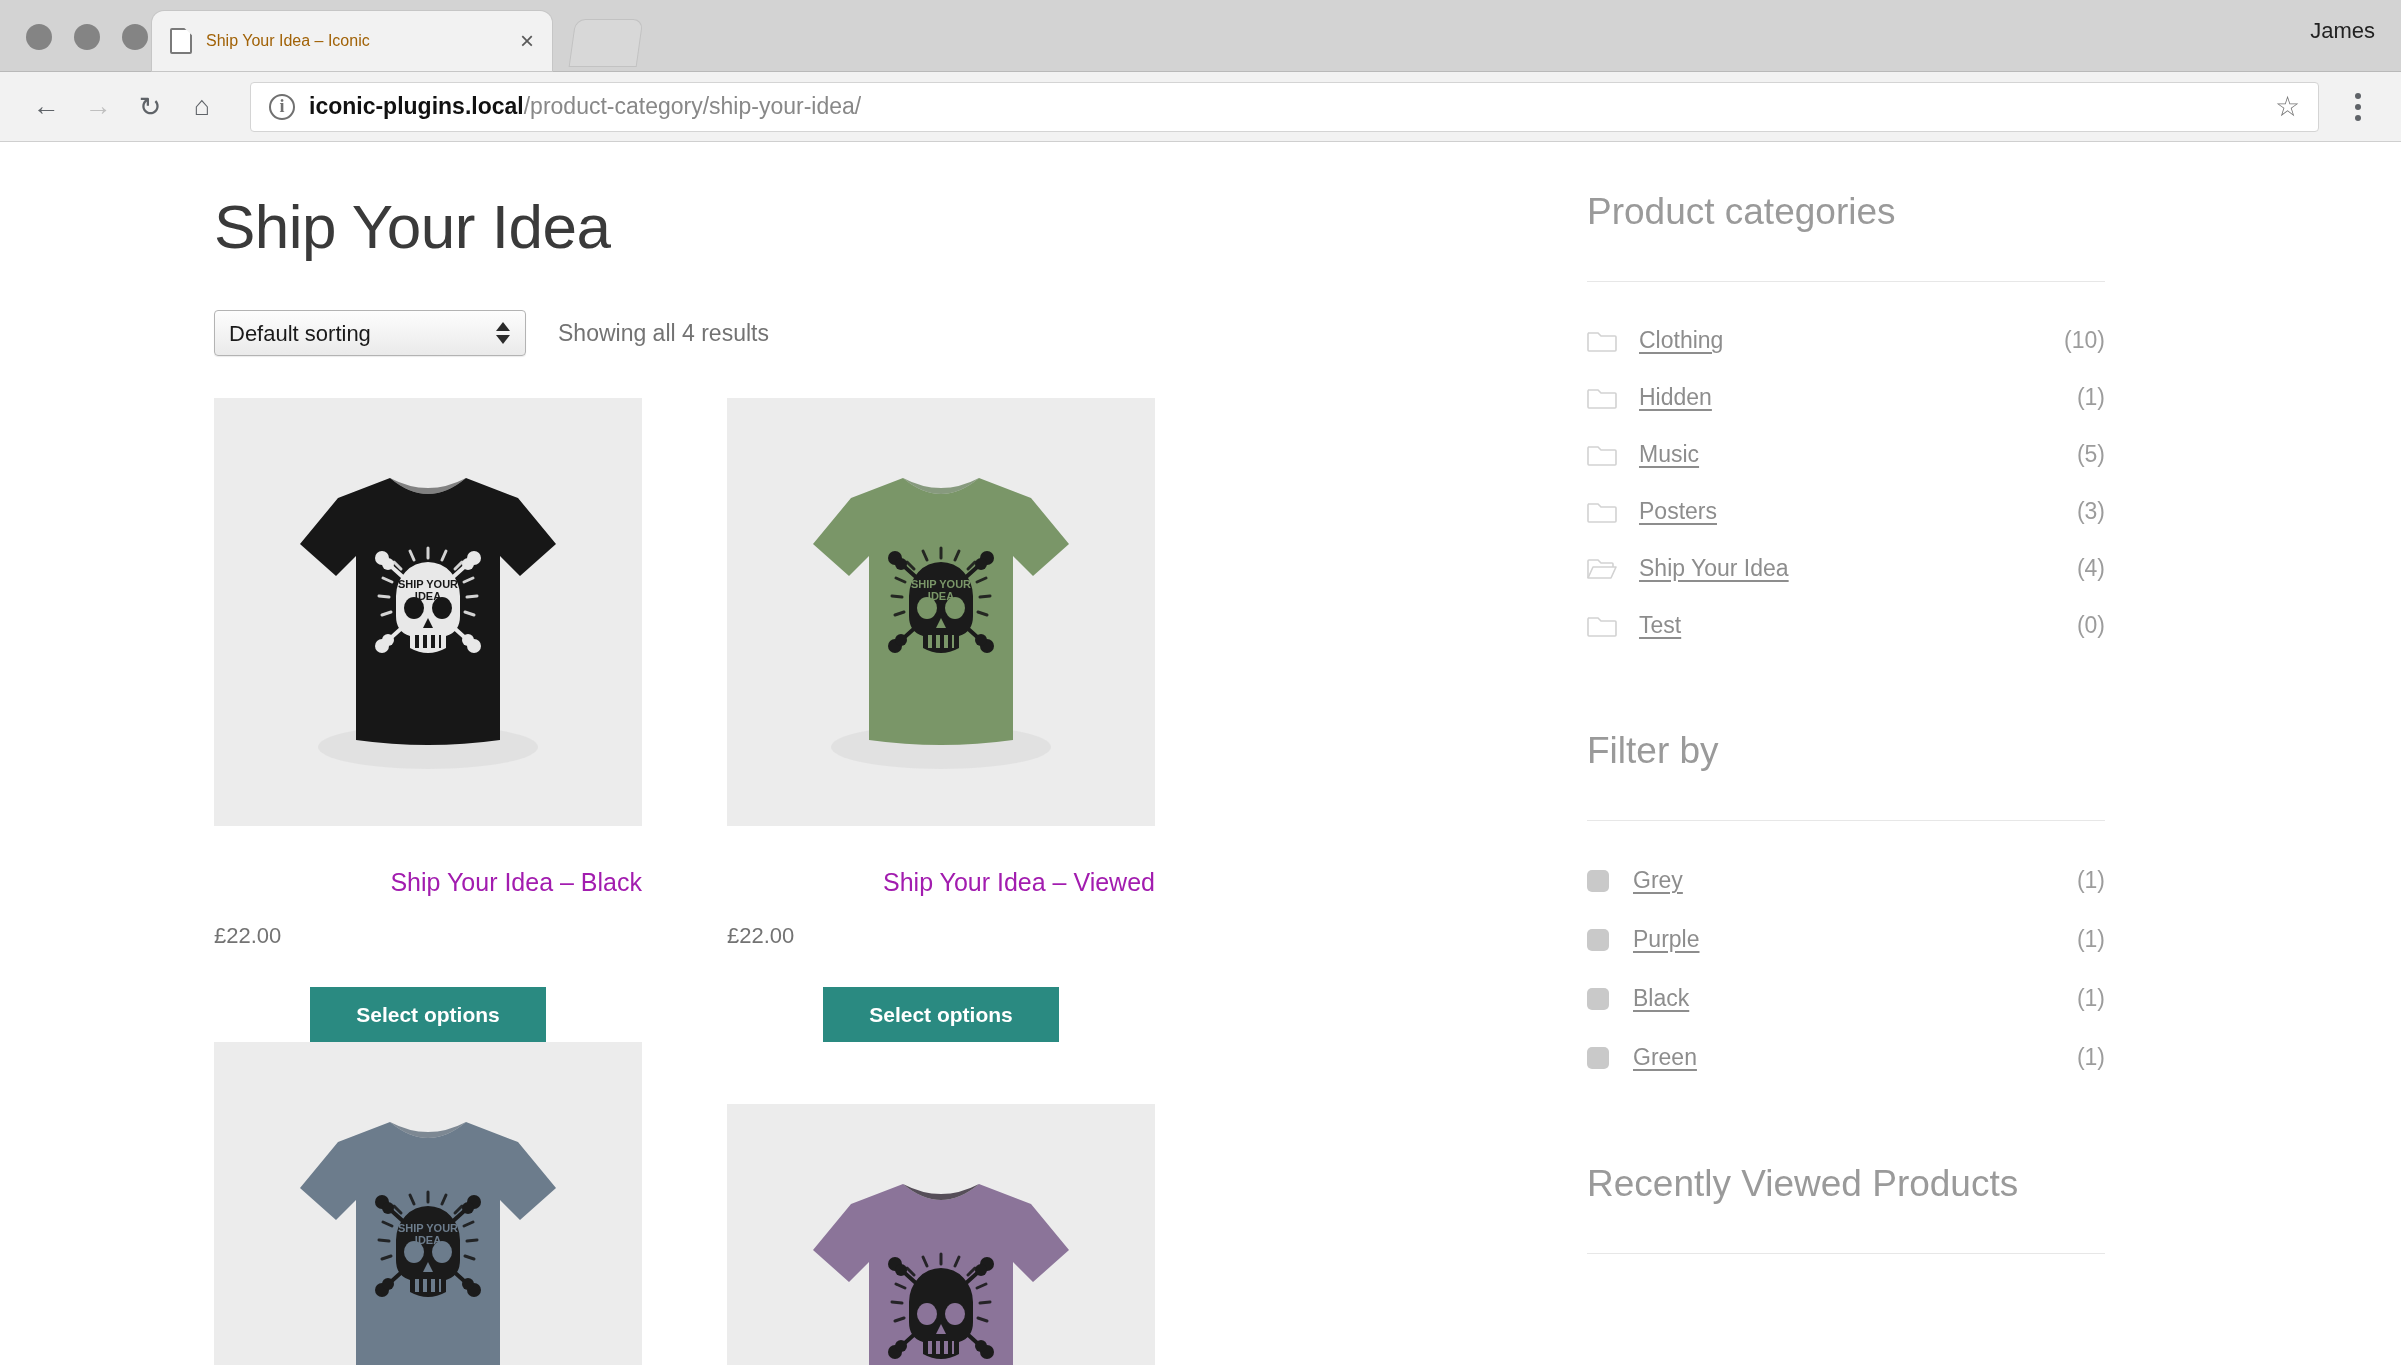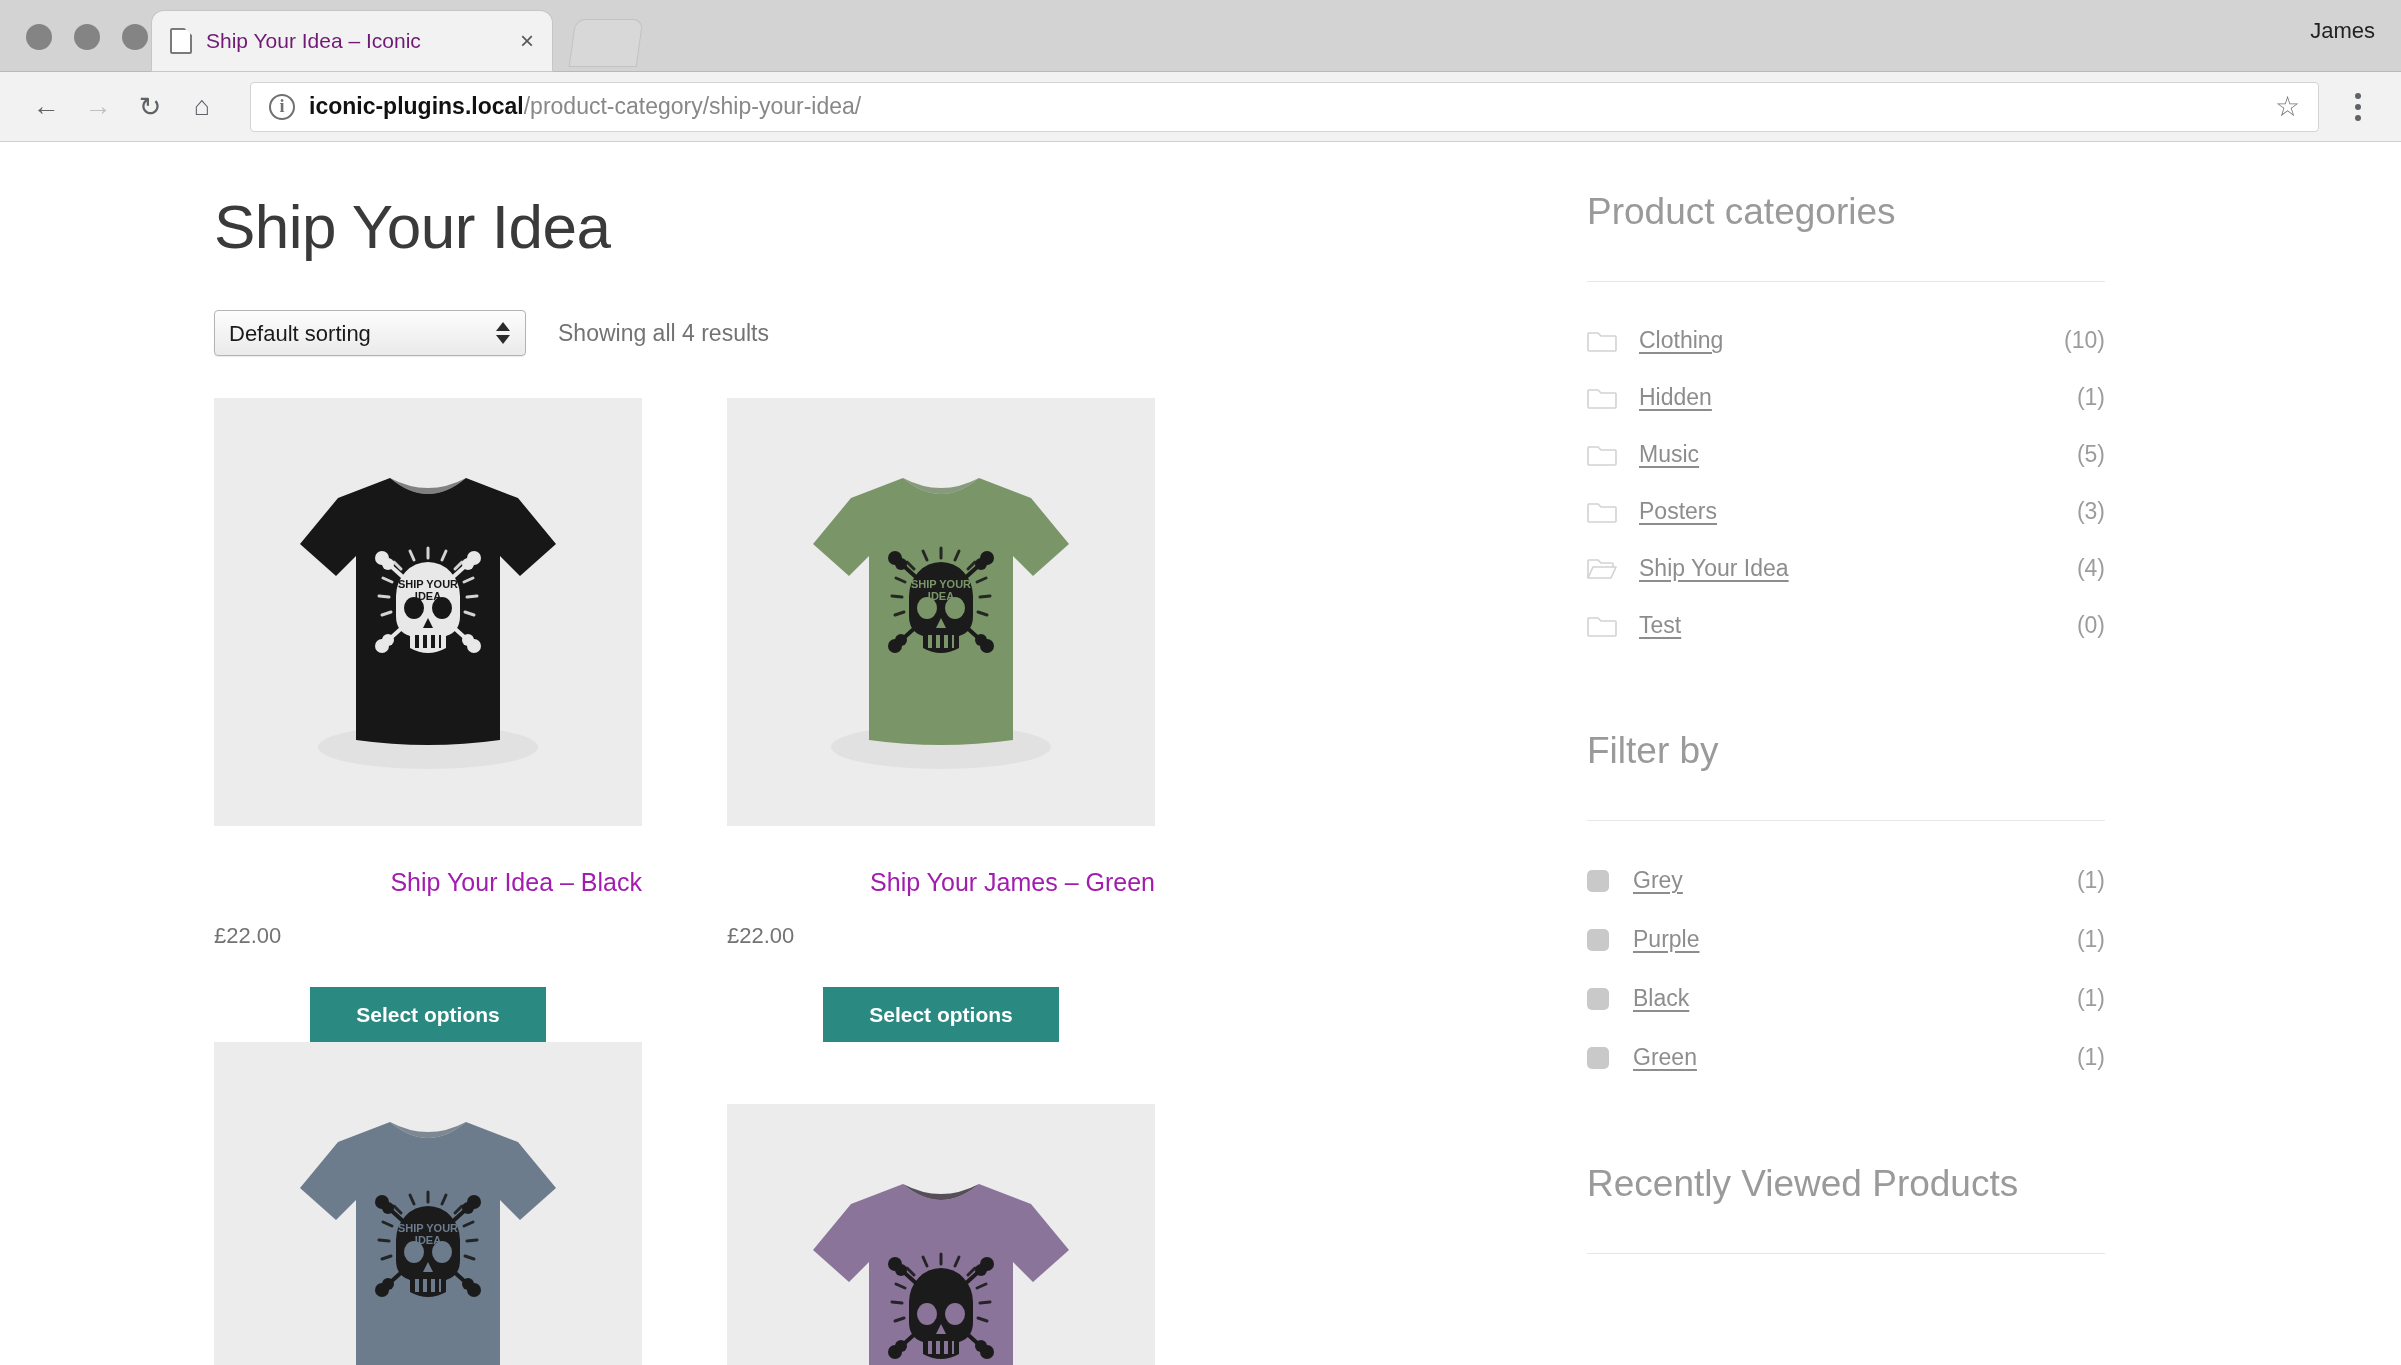--- a/index.html
+++ b/index.html
@@ -44,21 +44,21 @@
     width: 22px; height: 26px; margin-right: 14px;
     position: relative; flex: none;
   }
   .tab-fav::before {
     content:""; position:absolute; inset:0;
     border: 2px solid #7a7a7a; border-radius: 2px;
     background: #fff;
     clip-path: polygon(0 0, 65% 0, 100% 28%, 100% 100%, 0 100%);
   }
   .tab-title {
-    font-size: 21px; color: #701a75; white-space: nowrap;
+    font-size: 16px; color: #a16207; white-space: nowrap;
     overflow: hidden; text-overflow: ellipsis;
     flex: 1;
   }
   .tab-close {
     font-size: 24px; color: #5a5a5a; line-height: 1;
     margin-left: 10px; cursor: pointer;
   }
   .tab-new {
     position: absolute; left: 572px; bottom: 4px;
     width: 68px; height: 48px;
@@ -370,21 +370,21 @@
                       <rect x="-13" y="33" width="4" height="13"></rect>
                       <rect x="-5" y="33" width="4" height="13"></rect>
                       <rect x="3" y="33" width="4" height="13"></rect>
                       <rect x="11" y="33" width="2" height="13"></rect>
                     </g>
                   <text x="0" y="-14" font-family="Liberation Sans, sans-serif" font-size="11" font-weight="bold" fill="#7a9668" text-anchor="middle">SHIP YOUR</text>
                   <text x="0" y="-2" font-family="Liberation Sans, sans-serif" font-size="11" font-weight="bold" fill="#7a9668" text-anchor="middle">IDEA</text>
                 </g>
               </svg>
             </div>
-            <div class="card-title">Ship Your James – Green</div>
+            <div class="card-title">Ship Your Idea – Viewed</div>
             <div class="card-price">£22.00</div>
             <div class="btn-row">
                 <button class="select-options-btn">Select options</button>
               </div>
           </div>
 
           <div class="card">
             <div class="thumb">
               <svg class="tee" viewBox="0 0 300 320">
                 <ellipse cx="150" cy="295" rx="110" ry="22" fill="#d8d8d8" opacity=".55"></ellipse>

